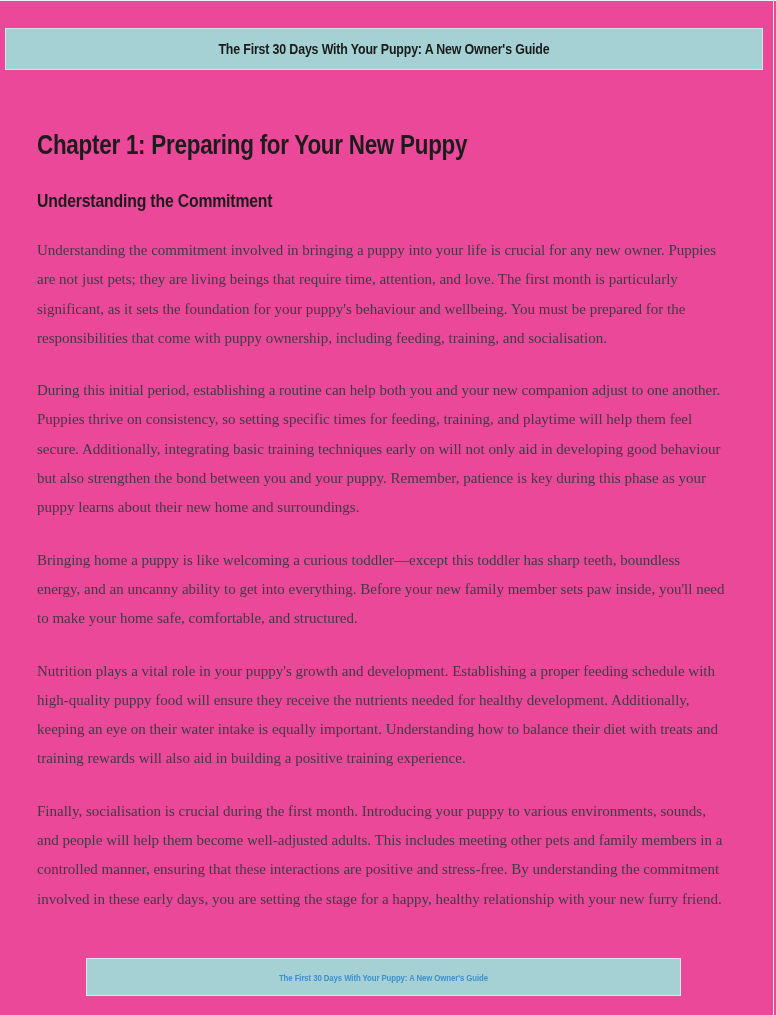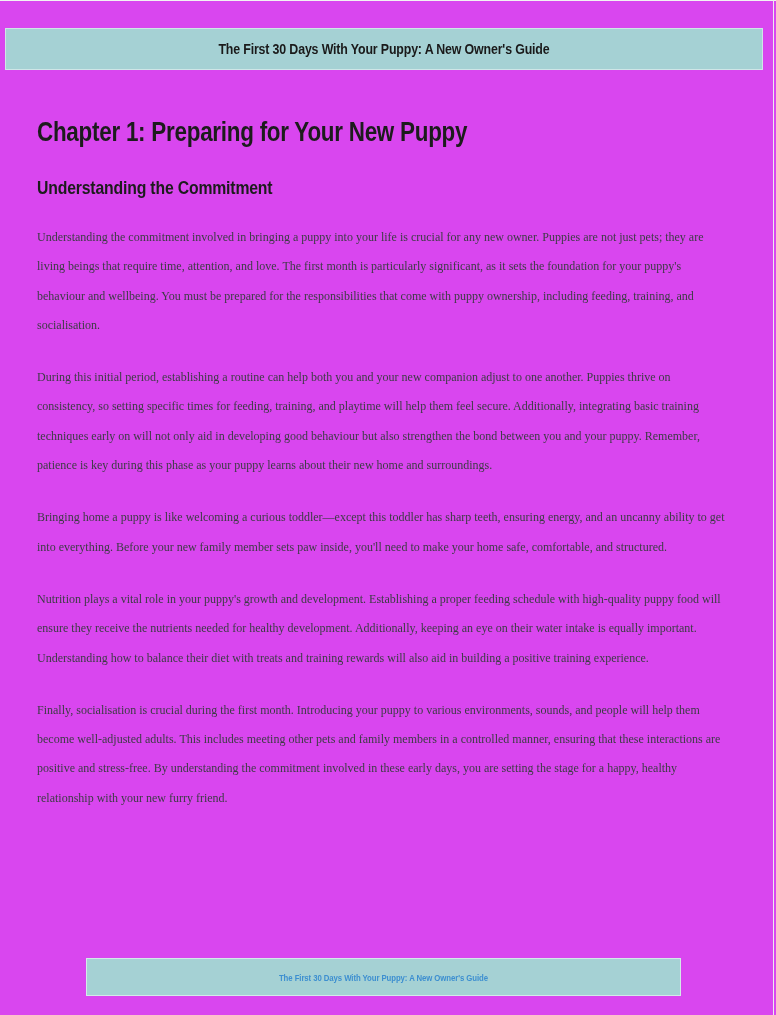--- a/index.html
+++ b/index.html
@@ -13,21 +13,21 @@
     overflow: hidden;
     font-family: "Liberation Serif", serif;
     position: relative;
   }
 
   
   .page {
     position: relative;
     width: 776px;
     height: 1015px;
-    background: #d946ef;
+    background: #ec4899;
     box-sizing: border-box;
   }
 
   
   .page-edge-rule {
     position: absolute;
     top: 0;
     right: 2px;
     width: 1px;
     height: 1015px;
@@ -63,21 +63,21 @@
     letter-spacing: -0.2px;
     color: #1a1a1a;
     transform: scaleX(0.80);
     transform-origin: center center;
     white-space: nowrap;
   }
 
   
   .content {
     position: absolute;
-    top: 117px;
+    top: 130px;
     left: 37px;
     width: 690px;
   }
 
   h1.chapter-title {
     font-family: "Liberation Sans", sans-serif;
     font-weight: bold;
     font-size: 27px;
     line-height: 30px;
     letter-spacing: -0.3px;
@@ -96,21 +96,21 @@
     letter-spacing: -0.2px;
     color: #1c1c1c;
     margin: 0 0 24px 0;
     transform: scaleX(0.83);
     transform-origin: left center;
     white-space: nowrap;
   }
 
   p.body-para {
     font-family: "Liberation Serif", serif;
-    font-size: 12px;
+    font-size: 15px;
     line-height: 29.3px;
     color: #3c3c44;
     margin: 0 0 23px 0;
     text-align: left;
     word-spacing: 0px;
   }
   p.body-para:last-child {
     margin-bottom: 12px;
   }
 
@@ -155,21 +155,21 @@
   <div class="content">
 
     <h1 class="chapter-title">Chapter 1: Preparing for Your New Puppy</h1>
 
     <h2 class="section-title">Understanding the Commitment</h2>
 
     <p class="body-para">Understanding the commitment involved in bringing a puppy into your life is crucial for any new owner. Puppies are not just pets; they are living beings that require time, attention, and love. The first month is particularly significant, as it sets the foundation for your puppy's behaviour and wellbeing. You must be prepared for the responsibilities that come with puppy ownership, including feeding, training, and socialisation.</p>
 
     <p class="body-para">During this initial period, establishing a routine can help both you and your new companion adjust to one another. Puppies thrive on consistency, so setting specific times for feeding, training, and playtime will help them feel secure. Additionally, integrating basic training techniques early on will not only aid in developing good behaviour but also strengthen the bond between you and your puppy. Remember, patience is key during this phase as your puppy learns about their new home and surroundings.</p>
 
-    <p class="body-para">Bringing home a puppy is like welcoming a curious toddler—except this toddler has sharp teeth, ensuring energy, and an uncanny ability to get into everything. Before your new family member sets paw inside, you'll need to make your home safe, comfortable, and structured.</p>
+    <p class="body-para">Bringing home a puppy is like welcoming a curious toddler—except this toddler has sharp teeth, boundless energy, and an uncanny ability to get into everything. Before your new family member sets paw inside, you'll need to make your home safe, comfortable, and structured.</p>
 
     <p class="body-para">Nutrition plays a vital role in your puppy's growth and development. Establishing a proper feeding schedule with high-quality puppy food will ensure they receive the nutrients needed for healthy development. Additionally, keeping an eye on their water intake is equally important. Understanding how to balance their diet with treats and training rewards will also aid in building a positive training experience.</p>
 
     <p class="body-para">Finally, socialisation is crucial during the first month. Introducing your puppy to various environments, sounds, and people will help them become well-adjusted adults. This includes meeting other pets and family members in a controlled manner, ensuring that these interactions are positive and stress-free. By understanding the commitment involved in these early days, you are setting the stage for a happy, healthy relationship with your new furry friend.</p>
 
   </div>
 
   <div class="footer-banner">
     <a class="footer-banner-link">The First 30 Days With Your Puppy: A New Owner's Guide</a>
   </div>

